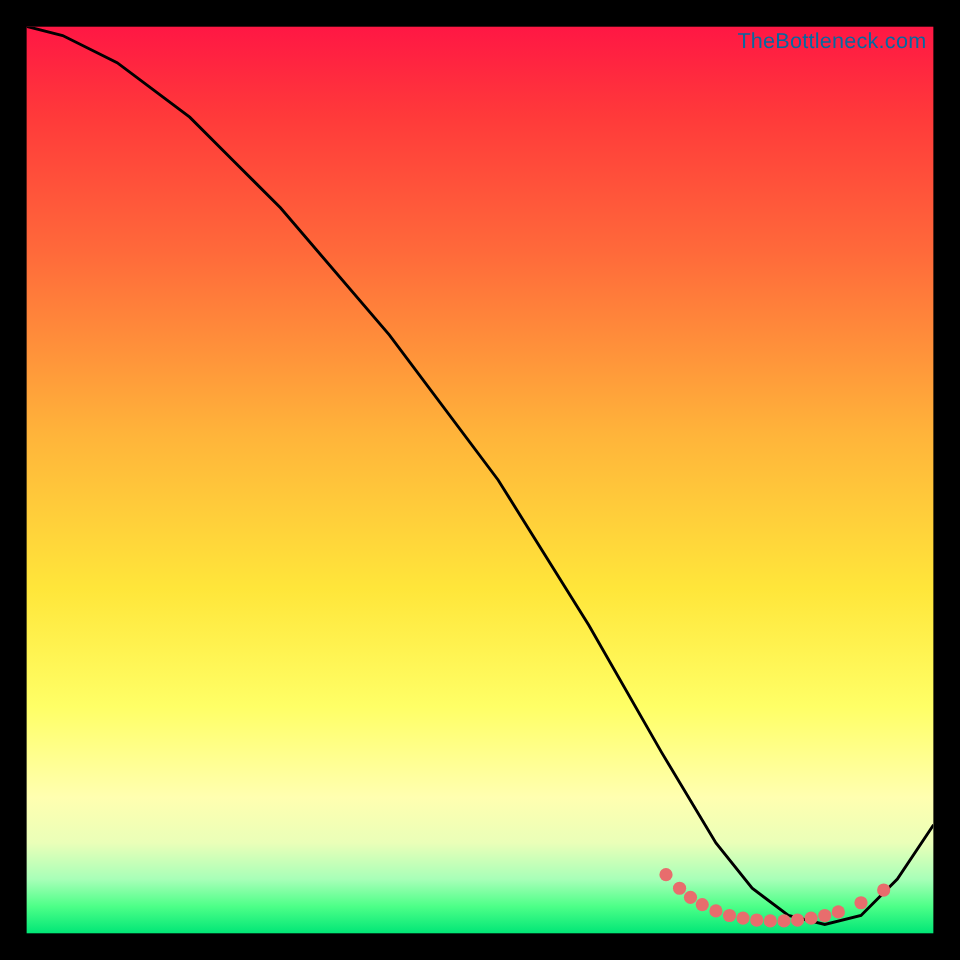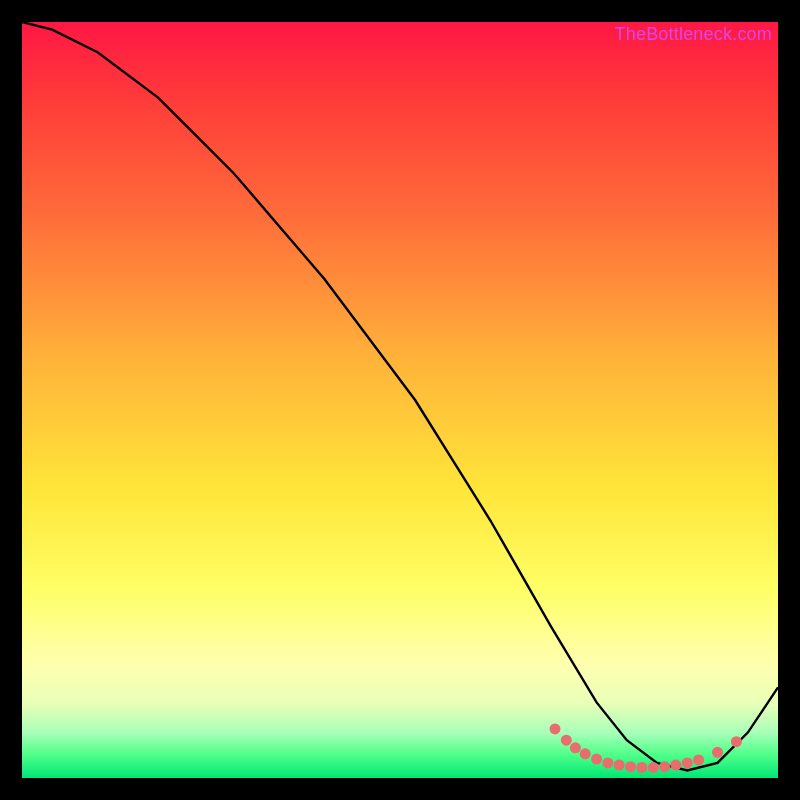--- a/index.html
+++ b/index.html
@@ -28,21 +28,21 @@
     #eaffb8 90%,
     #a8ffb8 94%,
     #4dff88 97%,
     #00e676 100%
   );
 }
 .watermark {
   position: absolute;
   top: 2px;
   right: 6px;
-  color: #d946ef;
+  color: #0369a1;
   font-size: 18px;
   font-weight: 500;
   letter-spacing: 0.2px;
   z-index: 5;
 }
 svg.curve {
   position: absolute;
   inset: 0;
   width: 100%;
   height: 100%;

